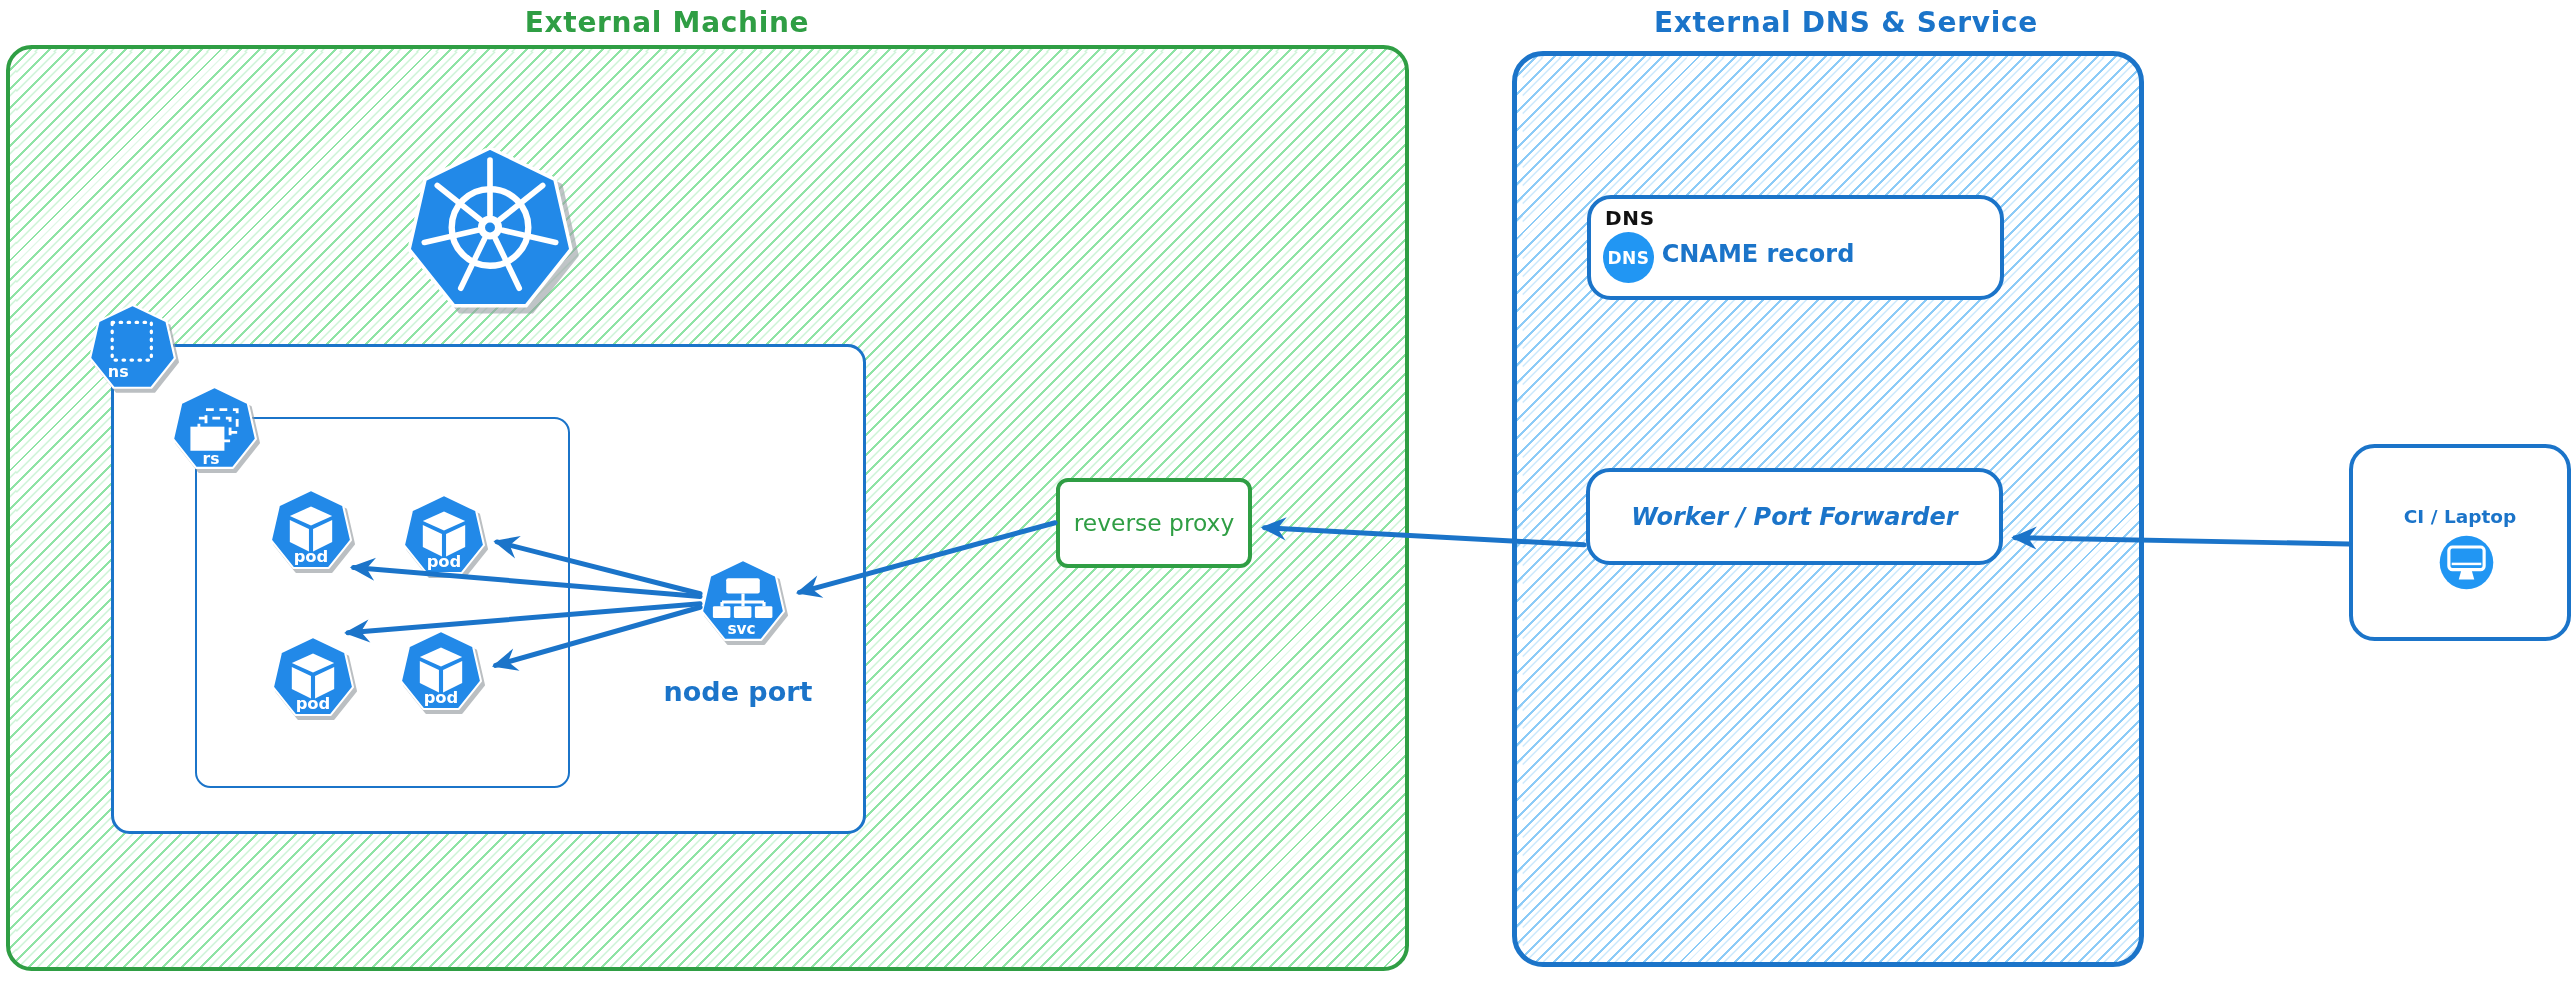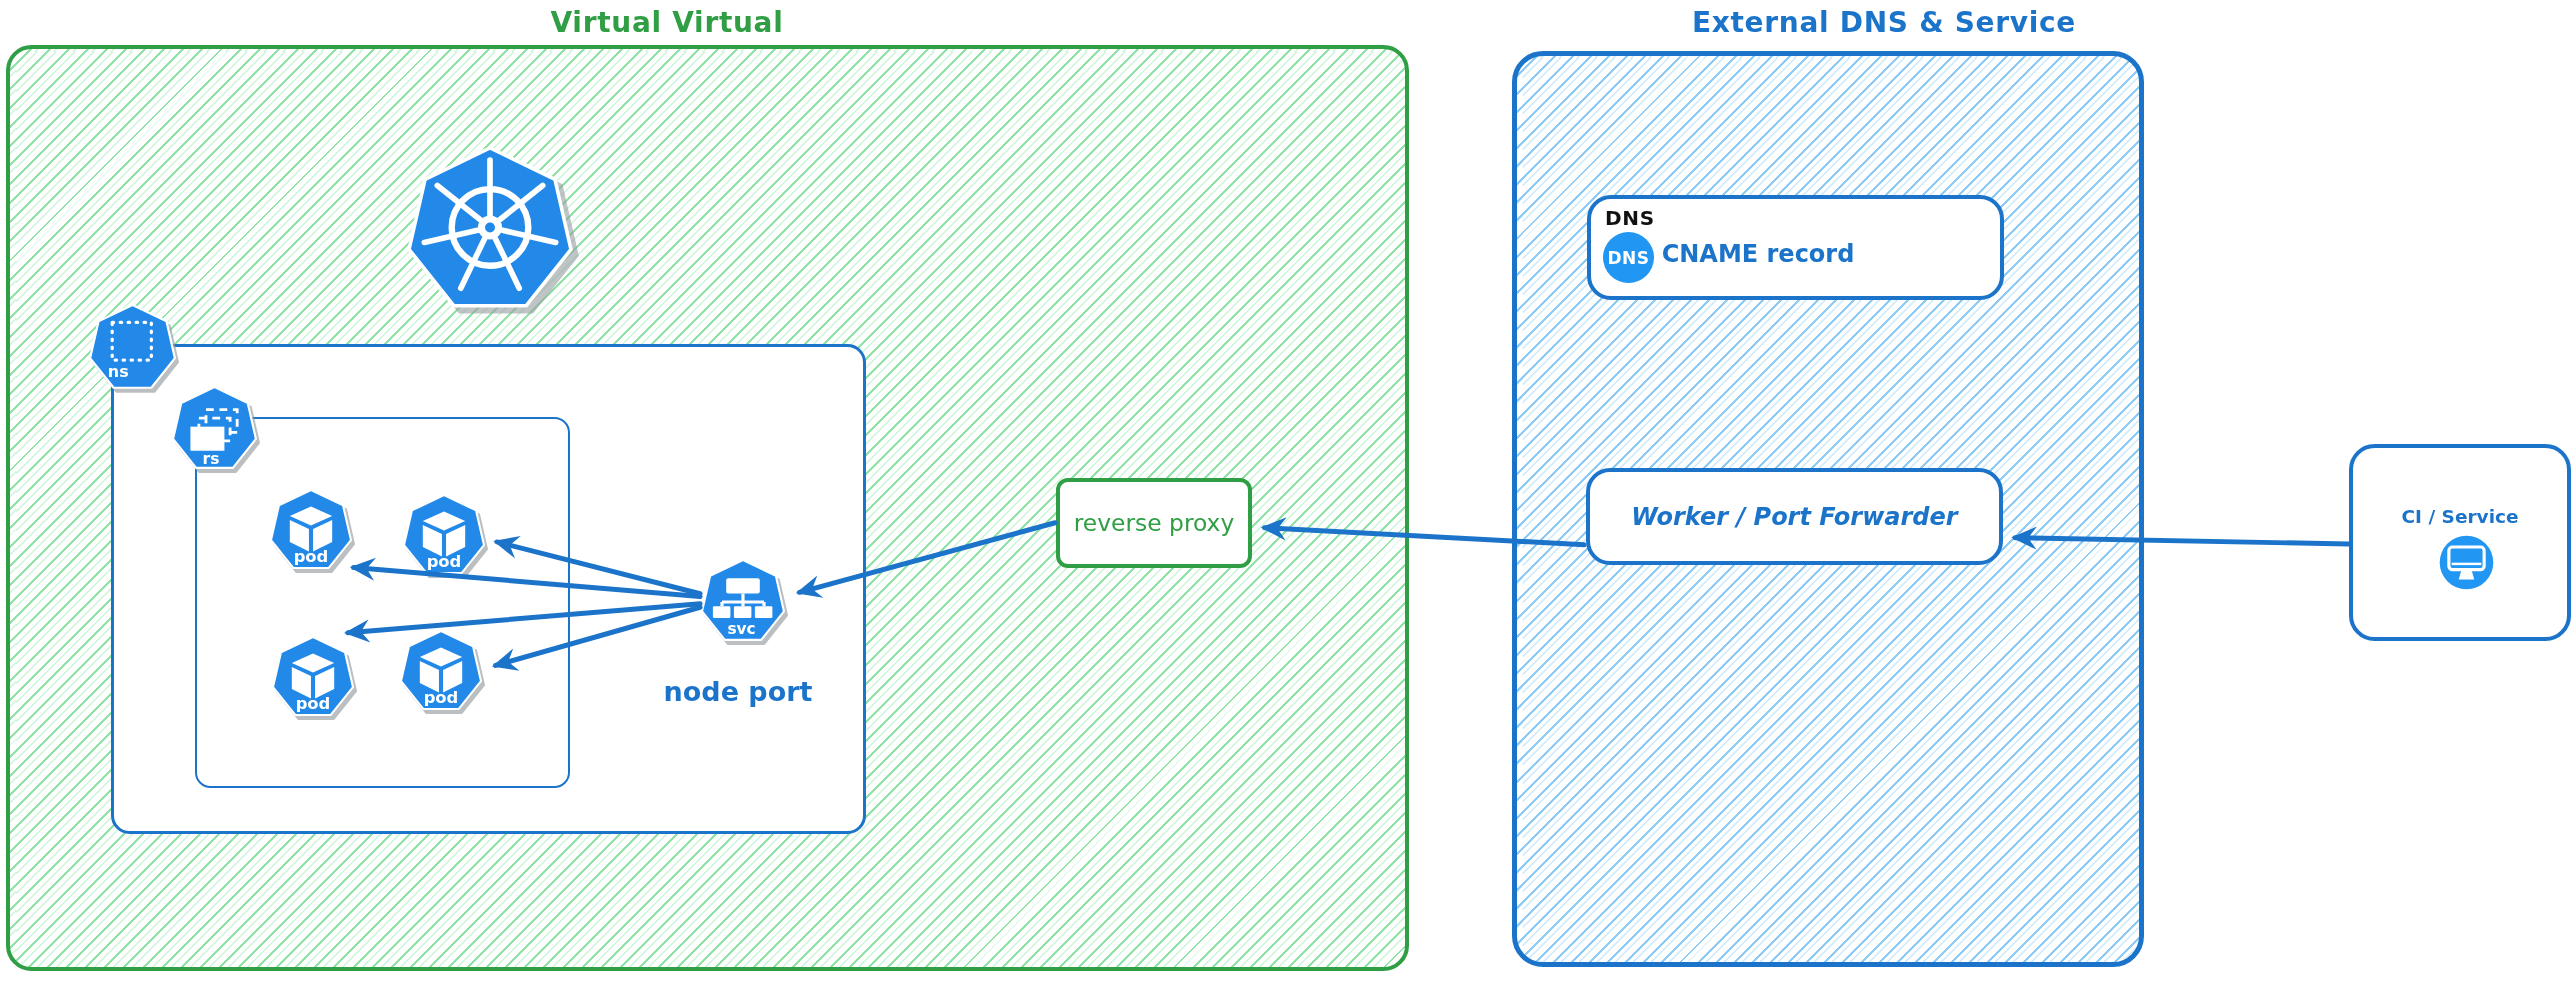--- a/index.html
+++ b/index.html
@@ -28,21 +28,21 @@
       repeating-linear-gradient(135deg,#c8e7fc 0 1.4px,transparent 1.4px 12.8px);
     background-position:0 0,5.7px 2.1px;
     box-sizing:border-box;
   }
   .group-title{
     top:4.3px;height:37px;line-height:37px;
     font-size:28px;font-weight:600;letter-spacing:0.7px;
     white-space:nowrap;transform:translateX(-50%);
   }
   .vm-title{left:667px;color:#2f9e44;}
-  .ext-title{left:1884px;color:#1b74c9;}
+  .ext-title{left:1846px;color:#1b74c9;}
   
   .cluster-box{
     left:111px;top:344px;width:755px;height:490px;
     background:#ffffff;border:3.6px solid #1b74c9;border-radius:18.5px;
     box-sizing:border-box;
   }
   .rs-box{
     left:195px;top:417px;width:375px;height:371px;
     background:#ffffff;border:2.8px solid #1b74c9;border-radius:15.6px;
     box-sizing:border-box;
@@ -97,21 +97,21 @@
   .icon-shadow-big{filter:drop-shadow(6.4px 6.4px 0 rgba(150,156,162,0.6));}
   svg{display:block;}
   .arrows{left:0;top:0;pointer-events:none;}
 </style>
 </head>
 <body>
 
 <div class="abs vm-box"></div>
 <div class="abs ext-box"></div>
 
-<div class="abs group-title vm-title">Virtual Virtual</div>
+<div class="abs group-title vm-title">External Machine</div>
 <div class="abs group-title ext-title">External DNS &amp; Service</div>
 
 <div class="abs cluster-box"></div>
 <div class="abs rs-box"></div>
 
 <svg class="abs icon-shadow-big" style="left:407px;top:148px" width="166" height="166" viewBox="0 0 234 234">
   <polygon points="117,0 25.5,44.1 2.9,143 66.2,222.4 167.8,222.4 231.1,143 208.5,44.1" fill="#2289e8" stroke="#ffffff" stroke-width="5" stroke-linejoin="round"></polygon>
   <circle cx="117" cy="112" r="54" fill="none" stroke="#ffffff" stroke-width="9"></circle>
   <g stroke="#ffffff" stroke-width="8" stroke-linecap="round">
     <line x1="117" y1="94" x2="117" y2="17"></line>
@@ -190,21 +190,21 @@
 <div class="abs dns-badge">
   <span>DNS</span>
 </div>
 <div class="abs cname-label">CNAME record</div>
 
 <div class="abs worker-box">
   <span>Worker / Port Forwarder</span>
 </div>
 
 <div class="abs ci-box"></div>
-<div class="abs ci-label">CI / Service</div>
+<div class="abs ci-label">CI / Laptop</div>
 <svg class="abs" style="left:2439px;top:535px" width="55" height="55" viewBox="0 0 78 78">
   <circle cx="39" cy="39" r="38" fill="#2196f3"></circle>
   <rect x="14" y="17" width="50" height="32" rx="5" fill="none" stroke="#ffffff" stroke-width="4.5"></rect>
   <line x1="18" y1="41" x2="60" y2="41" stroke="#ffffff" stroke-width="3.5"></line>
   <polygon points="32,49 46,49 50,63 28,63" fill="#ffffff"></polygon>
 </svg>
 
 <svg class="abs arrows" width="2576" height="983" viewBox="0 0 3628 1384">
   <defs>
     <marker id="ah" viewBox="0 0 20 20" refX="16" refY="10" markerWidth="6.2" markerHeight="6.2" orient="auto">

